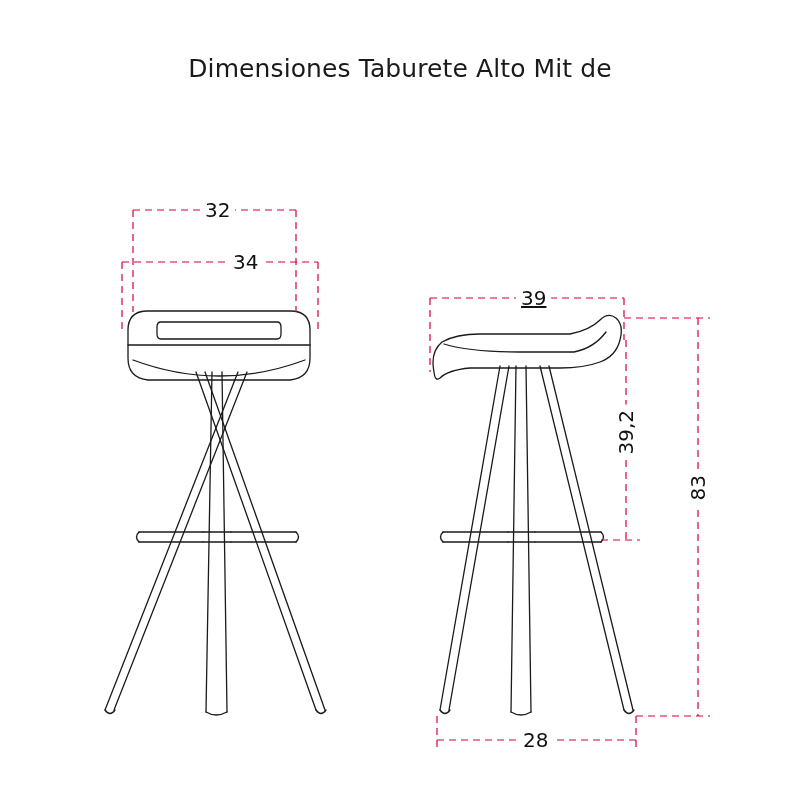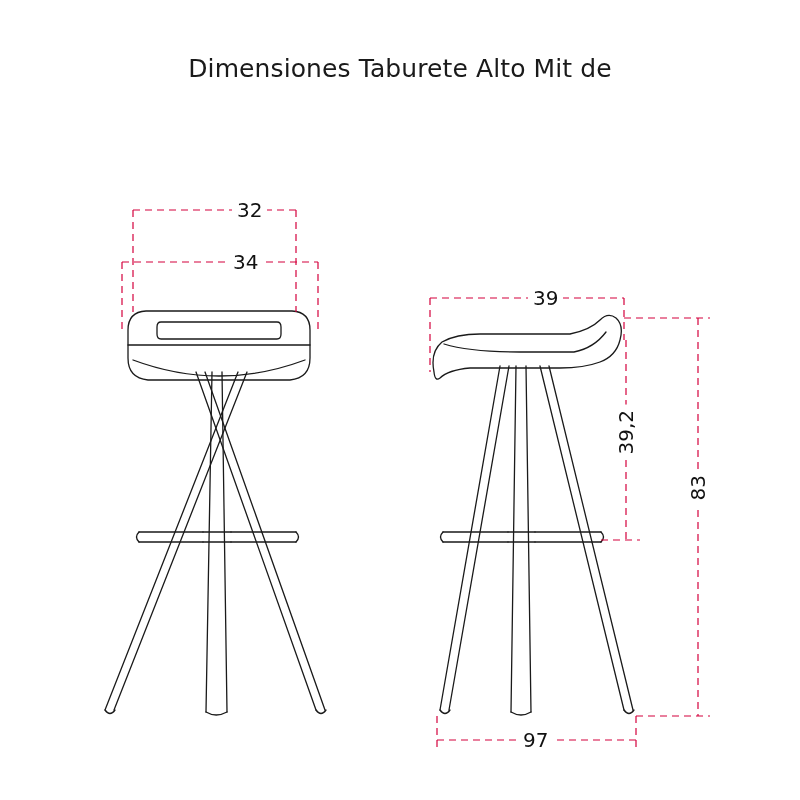--- a/index.html
+++ b/index.html
@@ -130,20 +130,20 @@
       <path d="M698 318 L698 716"></path>
       <path d="M624 318 L710 318"></path>
       <path d="M636 716 L710 716"></path>
 
       <path d="M437 740 L636 740"></path>
       <path d="M437 716 L437 748"></path>
       <path d="M636 716 L636 748"></path>
     </g>
   </svg>
 
-  <div class="dim-label" style="left:200px; top:199px;margin-left:32px;">32</div>
+  <div class="dim-label" style="left:200px; top:199px;">32</div>
   <div class="dim-label" style="left:200px; top:251px;margin-left:28px;">34</div>
-  <div class="dim-label" style="left:528px; top:287px;">39</div>
+  <div class="dim-label" style="left:516px; top:287px;text-decoration:underline;">39</div>
   <div class="dim-label vert" style="left:615px; top:405px;">39,2</div>
   <div class="dim-label vert" style="left:687px; top:470px;">83</div>
-  <div class="dim-label" style="left:518px; top:729px;">97</div>
+  <div class="dim-label" style="left:518px; top:729px;">28</div>
 
 </div>
 
 </body></html>

